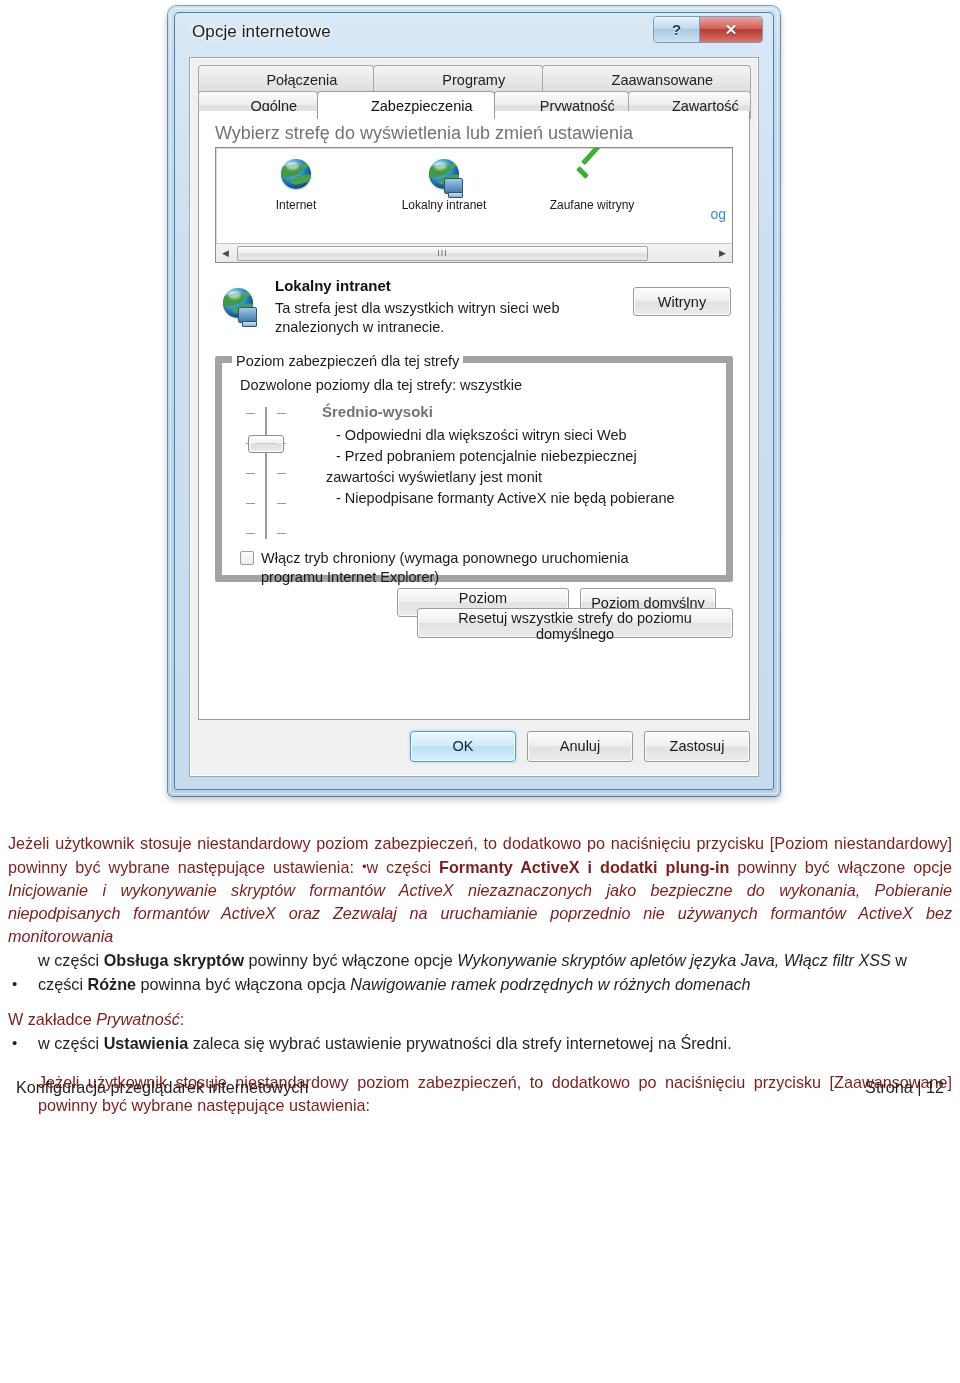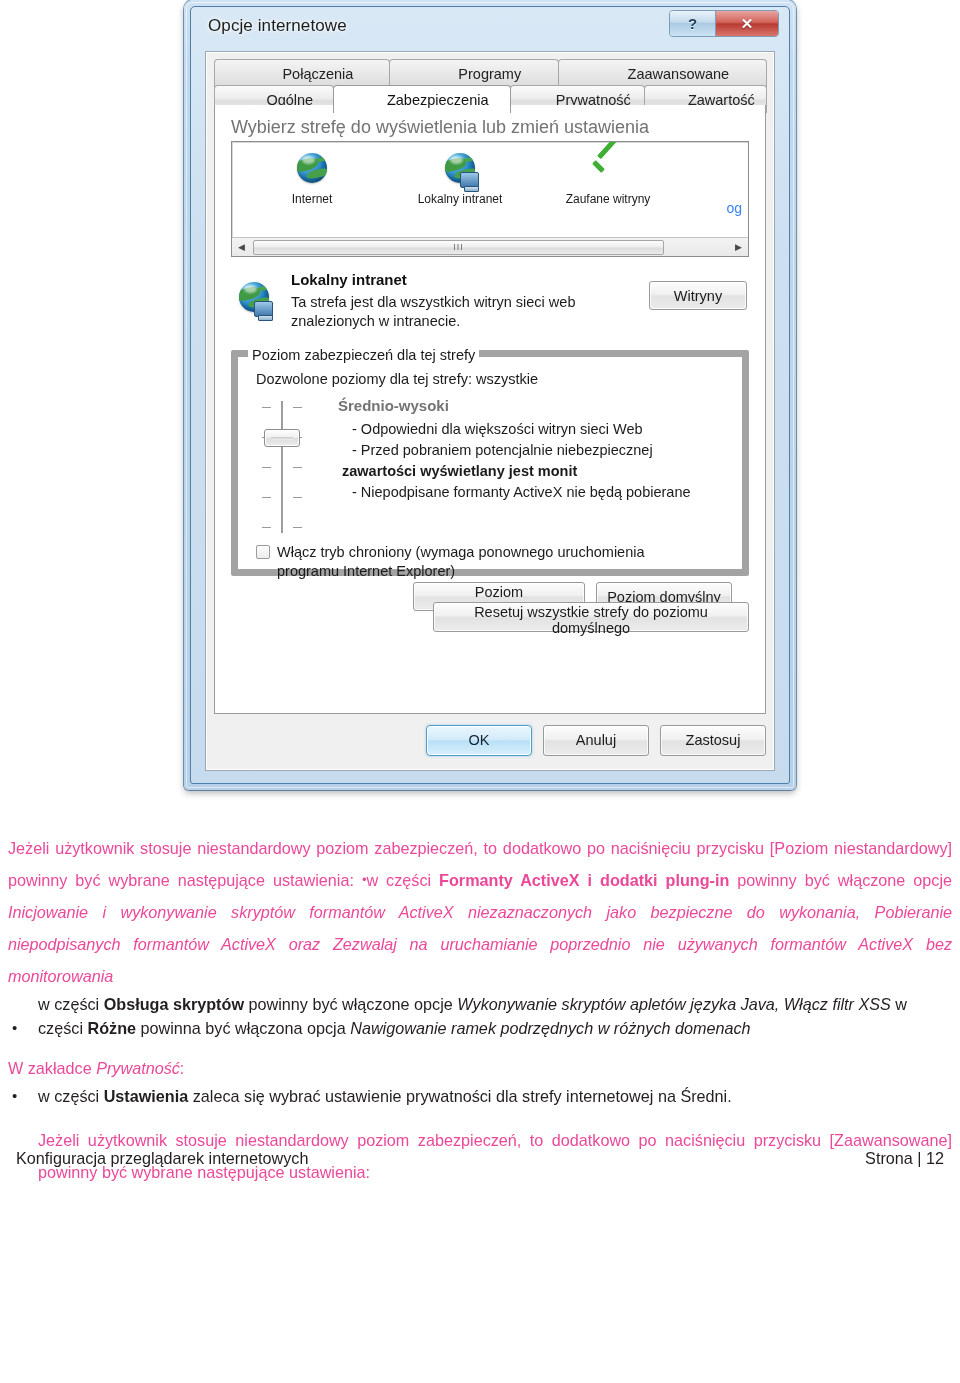--- a/index.html
+++ b/index.html
@@ -9,22 +9,22 @@
     background: #ffffff;
     font-family: "Liberation Sans", sans-serif;
     color: #231f20;
     position: relative;
     overflow: hidden;
   }
 
   
   #screenshot-figure {
     position: absolute;
-    left: 168px; top: 0px;
-    width: 620px; height: 800px; margin-left: 16px;
+    left: 168px; top: 6px;
+    width: 620px; height: 800px;
   }
 
   
   .win-frame {
     position: absolute;
     left: 0; top: 0;
     width: 612px; height: 790px;
     border-radius: 9px 9px 5px 5px;
     background: linear-gradient(180deg,#cfe2f2 0%, #c2d9ee 8%, #bcd5ea 40%, #b6d0e7 100%);
     box-shadow: 0 3px 7px rgba(0,0,0,.30), 0 0 0 1px #7ba7cc;
@@ -291,21 +291,21 @@
 
   .level-name{
     position:absolute; left:100px; top:40px;
     font-size:15px; font-weight:bold; color:#737373;
   }
   .level-desc{
     position:absolute; left:114px; top:62px; right:14px;
     font-size:14.5px; line-height:21px; color:#1b1b1b;
   }
   .level-desc div{ white-space:nowrap; }
-  .level-desc div.cont{ margin-left:-10px;font-weight:bold; }
+  .level-desc div.cont{ margin-left:-10px; }
 
   .protmode{
     position:absolute; left:18px; top:186px; right:16px;
     display:flex; align-items:flex-start;
     font-size:14.5px; line-height:19px; color:#1b1b1b;
   }
   .chk{
     width:14px; height:14px; flex:0 0 14px;
     background:linear-gradient(180deg,#fbfbfb,#eeeeee);
     border:1px solid #9c9c9c; border-radius:2px;
@@ -342,23 +342,23 @@
   .btn-cancel{ width:106px; height:31px; }
   .btn-apply{ width:106px; height:31px; }
 
   
   .doc{
     position:absolute;
     left:8px; top:832px; width:944px;
   }
   .para{
     font-size:16.2px;
-    line-height:32px;
+    line-height:23px;
     text-align:justify;
-    color:#ec4899;
+    color:#7f1d1d;
     margin:0;
   }
   .para.j{ text-align:justify; text-align-last:left; }
   .i{ font-style:italic; }
   .b{ font-weight:bold; }
   .inline-bullet{
     font-size:13px; vertical-align:2px;
   }
 
   .bullet-line{

